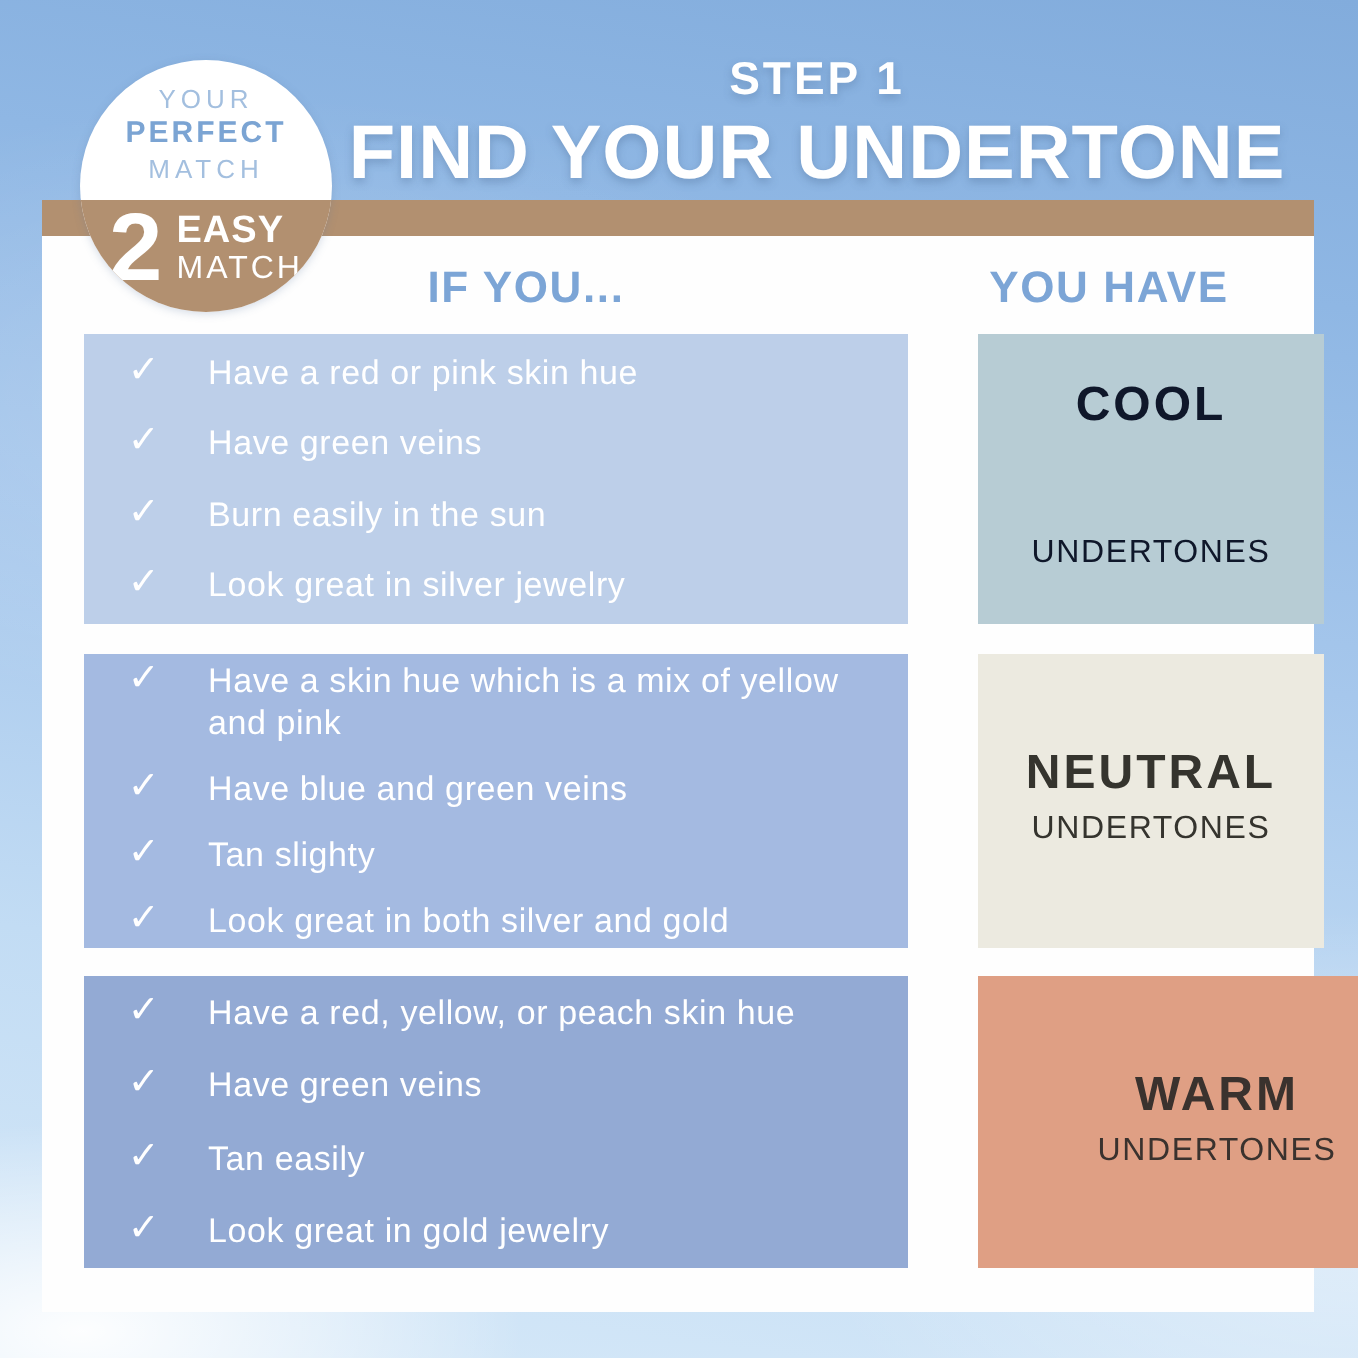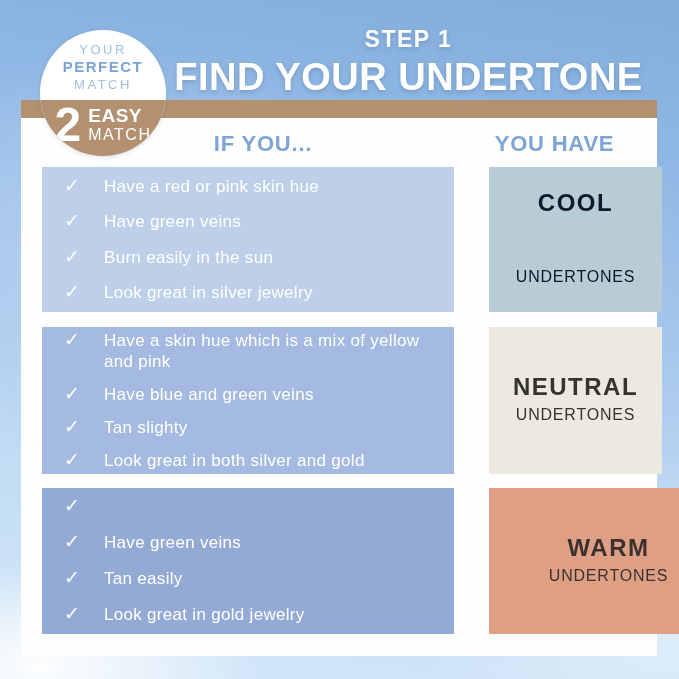--- a/index.html
+++ b/index.html
@@ -155,20 +155,21 @@
       <div class="result-em">NEUTRAL</div>
       <div class="result-rest">UNDERTONES</div>
     </div>
   </div>
 
   <div class="row row-2">
     <div class="criteria-box" style="background: rgb(147, 170, 212);">
       <ul class="criteria-list">
           <li class="criteria-item">
           <span class="check">✓</span>
+          <span class="criteria-text">Have a red, yellow, or peach skin hue</span>
         </li>
           <li class="criteria-item">
           <span class="check">✓</span>
           <span class="criteria-text">Have green veins</span>
         </li>
           <li class="criteria-item">
           <span class="check">✓</span>
           <span class="criteria-text">Tan easily</span>
         </li>
           <li class="criteria-item">

